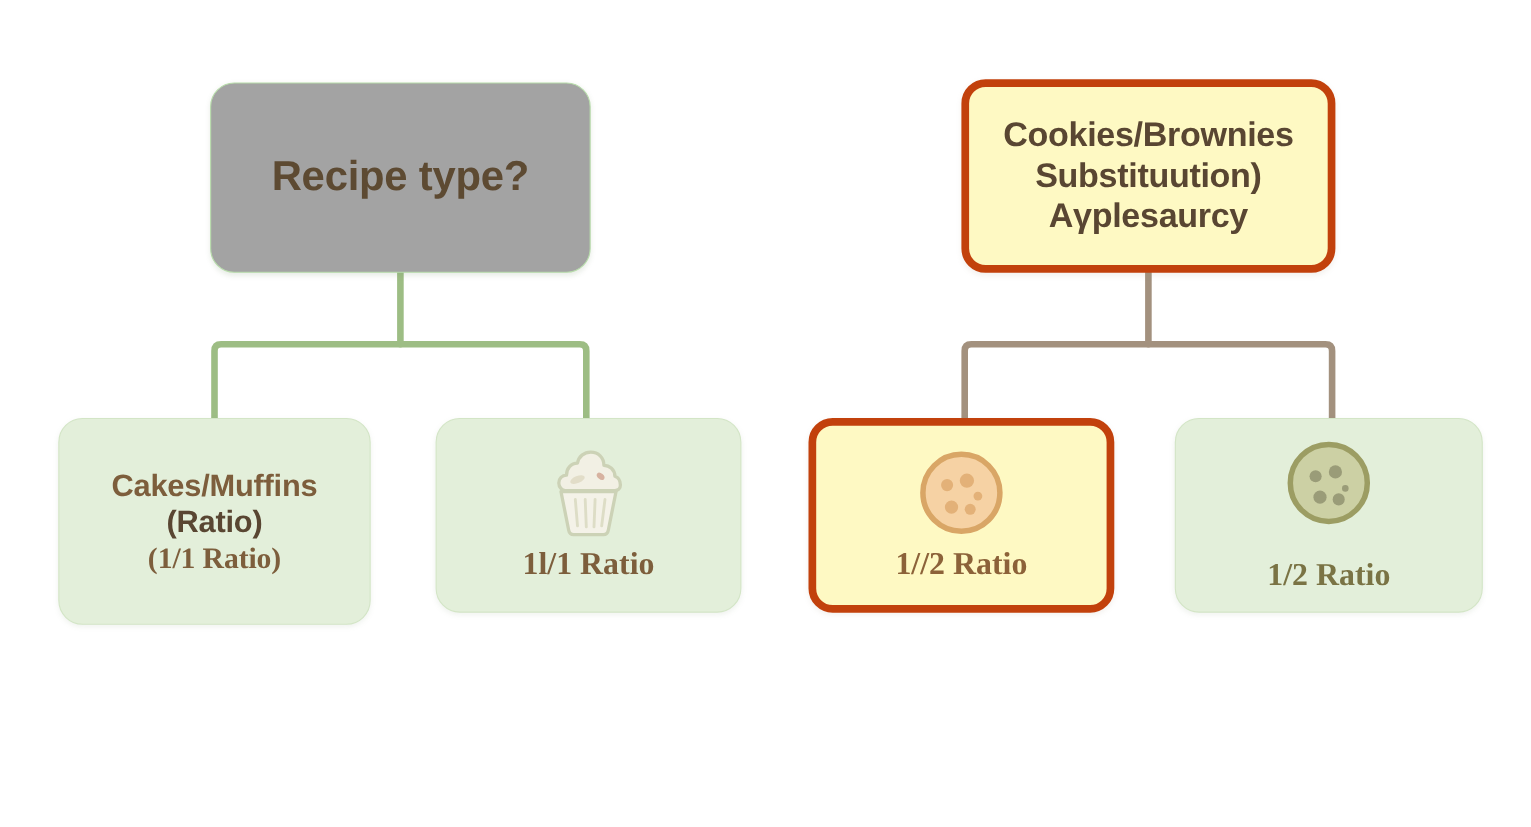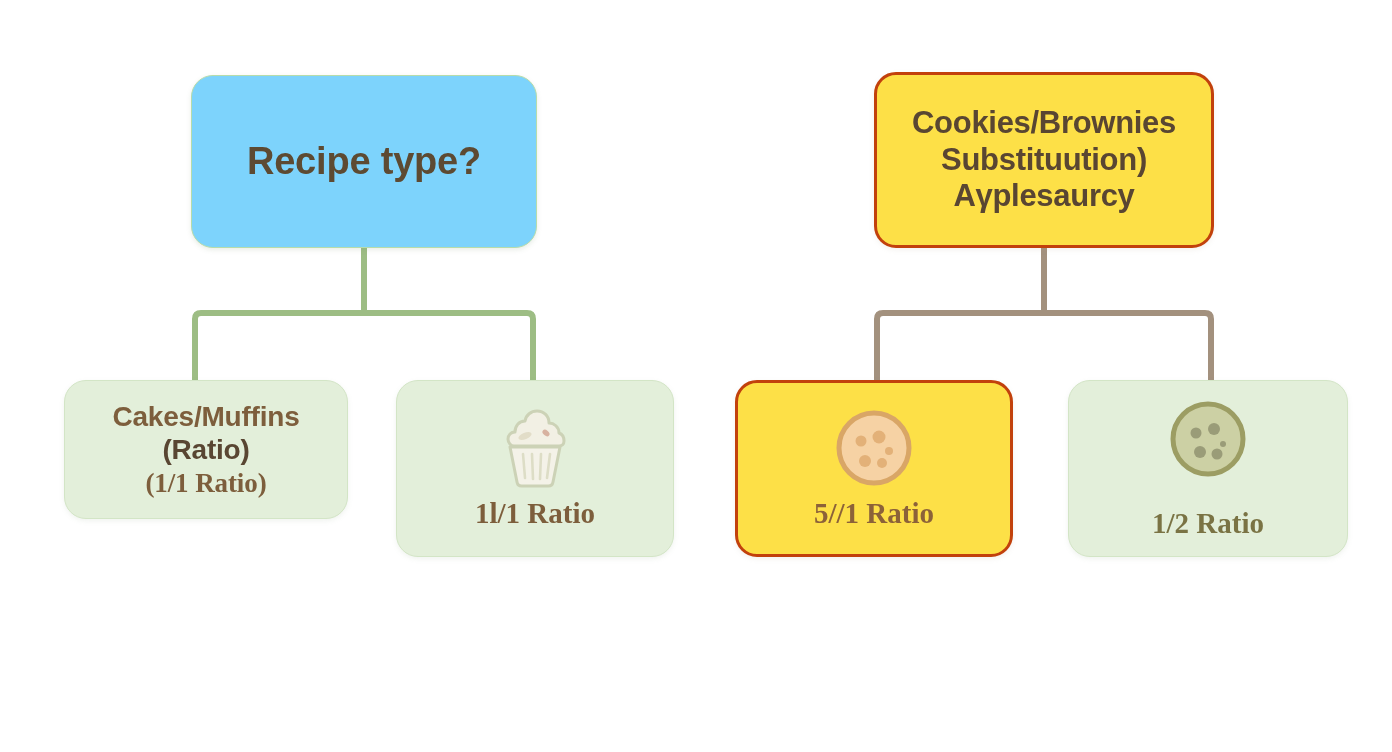--- a/index.html
+++ b/index.html
@@ -41,42 +41,42 @@
     display: flex;
     flex-direction: column;
     align-items: center;
     justify-content: center;
     text-align: center;
     border-radius: 22px;
   }
 
   
   .node--root {
-    background: #7dd3fc;
+    background: #a3a3a3;
     border: 1px solid #b7dcaa;
     box-shadow: 0 2px 5px rgba(120,140,105,0.16);
   }
   .node--root .node-line {
     font-size: 38px;
     font-weight: bold;
     color: #5d4a32;
     letter-spacing: -0.2px;
   }
 
   
   .node--mint {
     background: #e3efda;
     border: 1px solid #d3e5c6;
     box-shadow: 0 2px 5px rgba(140,160,130,0.13);
   }
 
   
   .node--cream {
-    background: #fde047;
-    border: 3px solid #c2410c;
+    background: #fef9c3;
+    border: 7px solid #c2410c;
     box-shadow: 0 2px 5px rgba(170,155,135,0.13);
   }
 
   .node-line {
     display: block;
     line-height: 1.19;
     white-space: nowrap;
   }
 
   
@@ -111,21 +111,21 @@
     <g fill="none" stroke="#a3917e" stroke-width="6" stroke-linecap="round" stroke-linejoin="round">
       <path d="M1044,248 L1044,313"></path>
       <path d="M877,380 L877,319 Q877,313 883,313 L1205,313 Q1211,313 1211,319 L1211,380"></path>
     </g>
   </svg>
 
   <div class="node node--root" style="left:191px; top:75px; width:346px; height:173px;">
     <span class="node-line">Recipe type?</span>
   </div>
 
-  <div class="node node--mint" style="left:53px; top:380px; width:284px; height:139px;margin-left:11px;">
+  <div class="node node--mint" style="left:53px; top:380px; width:284px; height:188px;">
     <span class="node-line fs-leaf t-brown">Cakes/Muffins</span>
     <span class="node-line fs-leaf t-dark">(Ratio)</span>
     <span class="node-line fs-ratio t-brown">(1/1 Ratio)</span>
   </div>
 
   <div class="node node--mint" style="left:396px; top:380px; width:278px; height:177px;">
     <span class="icon-wrap">
       <svg width="86" height="84" viewBox="0 0 86 84" xmlns="http://www.w3.org/2000/svg">
 
         <path d="M22,40 C19,40 16,37 16,33 C16,29 19,26 23,26 C23,20 27,15 33,15
@@ -159,21 +159,21 @@
     <span class="icon-wrap">
       <svg width="84" height="84" viewBox="0 0 84 84" xmlns="http://www.w3.org/2000/svg">
         <circle cx="42" cy="42" r="35" fill="#f6d2a4" stroke="#d9a666" stroke-width="5"></circle>
         <circle cx="29" cy="35" r="5.5" fill="#e3b178"></circle>
         <circle cx="47" cy="31" r="6.5" fill="#e3b178"></circle>
         <circle cx="57" cy="45" r="4" fill="#e3b178"></circle>
         <circle cx="33" cy="55" r="6" fill="#e3b178"></circle>
         <circle cx="50" cy="57" r="5" fill="#e3b178"></circle>
       </svg>
     </span>
-    <span class="node-line fs-icon-ratio t-tan">5//1 Ratio</span>
+    <span class="node-line fs-icon-ratio t-tan">1//2 Ratio</span>
   </div>
 
   <div class="node node--mint" style="left:1068px; top:380px; width:280px; height:177px;">
     <span class="icon-wrap">
       <svg width="84" height="84" viewBox="0 0 84 84" xmlns="http://www.w3.org/2000/svg">
         <circle cx="42" cy="42" r="35" fill="#ccd0a4" stroke="#9c9d63" stroke-width="5"></circle>
         <circle cx="30" cy="36" r="5.5" fill="#9a9c78"></circle>
         <circle cx="48" cy="32" r="6" fill="#9a9c78"></circle>
         <circle cx="57" cy="47" r="3" fill="#9a9c78"></circle>
         <circle cx="34" cy="55" r="6" fill="#9a9c78"></circle>

